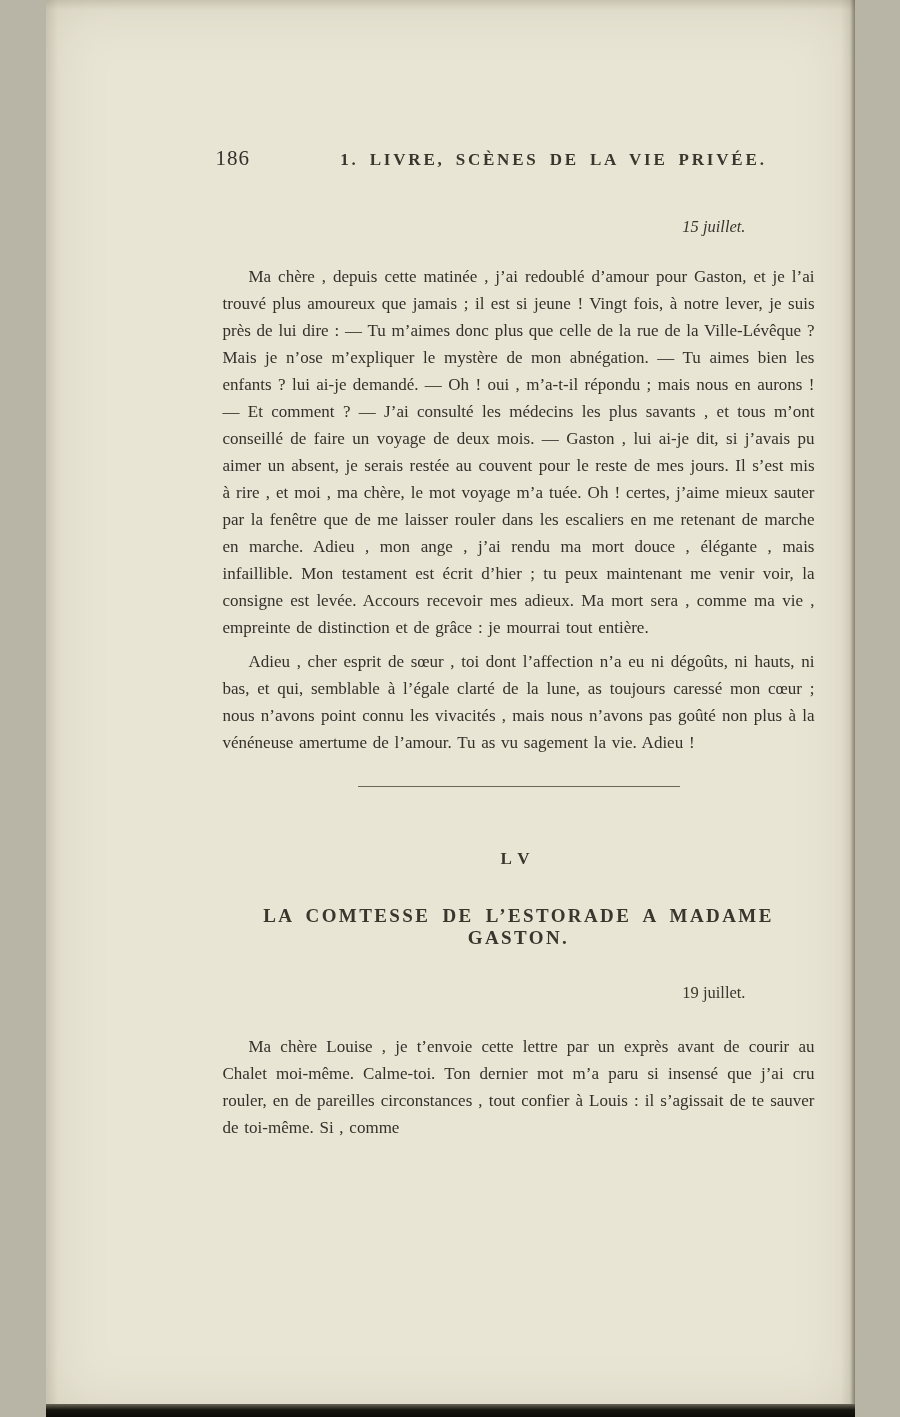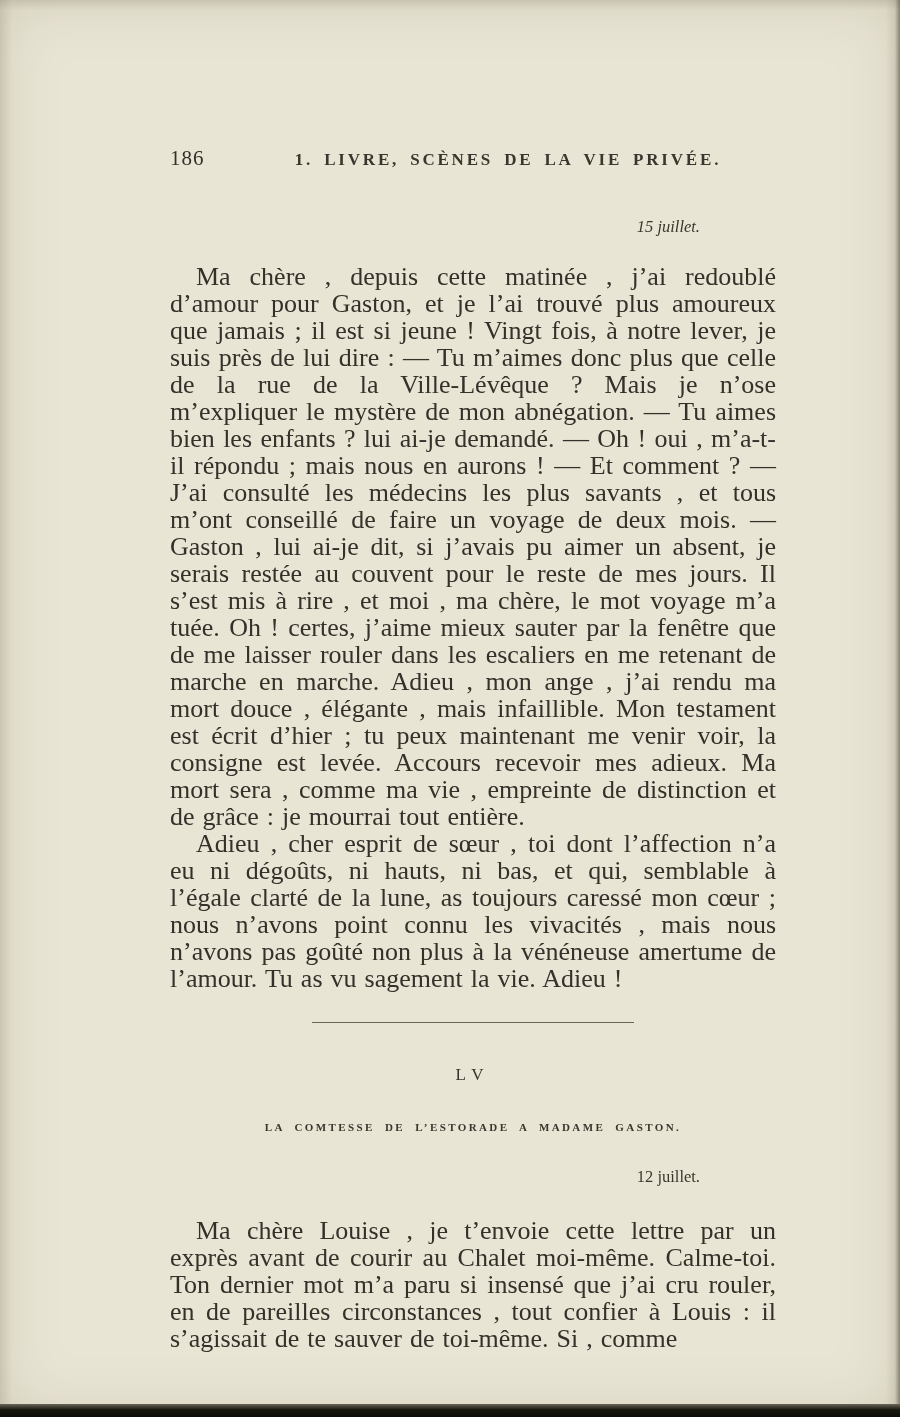--- a/index.html
+++ b/index.html
@@ -2,21 +2,21 @@
 <html><head>
 <meta charset="utf-8">
 <style>
   html, body {
     margin: 0;
     padding: 0;
     background: #b8b4a6;
   }
   .scan {
     position: relative;
-    width: 900px;
+    width: 809px;
     height: 1417px;
     margin: 0 auto;
     background:
       linear-gradient(90deg, rgba(120,112,92,0.18) 0, rgba(120,112,92,0) 12px),
       linear-gradient(270deg, rgba(110,102,84,0.22) 0, rgba(110,102,84,0) 14px),
       linear-gradient(180deg, rgba(120,112,92,0.20) 0, rgba(120,112,92,0) 10px),
       #e9e5d4;
     box-shadow: inset 0 0 60px rgba(125,115,92,0.22);
     overflow: hidden;
     font-family: "Liberation Serif", "DejaVu Serif", serif;
@@ -71,46 +71,46 @@
   .dateline-first {
     margin-top: 46px;
     margin-bottom: 26px;
     font-style: italic;
   }
   .dateline-second {
     margin-top: 34px;
     margin-bottom: 30px;
   }
   .body-para {
-    margin: 0;
-    font-size: 26px;
+    margin: 7px;
+    font-size: 17px;
     line-height: 27px;
     text-align: justify;
     text-indent: 26px;
     word-spacing: 1.5px;
     color: #34302a;
   }
   .section-divider {
     width: 322px;
     height: 0;
     border-top: 1.5px solid rgba(62,57,45,0.75);
     margin: 30px auto 0 auto;
   }
   .section-number {
-    margin-top: 42px;
+    margin-top: 62px;
     text-align: center;
     font-size: 17px;
     letter-spacing: 7px;
-    font-weight: normal;
+    font-weight: bold;
     color: #3a362d;
   }
   .section-title {
     margin-top: 36px;
     text-align: center;
-    font-size: 11px;
+    font-size: 19px;
     letter-spacing: 2.4px;
     word-spacing: 5px;
     font-weight: bold;
     color: #3a362d;
   }
 </style>
 </head>
 <body>
 
 <div class="scan">
@@ -127,21 +127,21 @@
     <p class="body-para">Ma chère , depuis cette matinée , j’ai redoublé d’amour pour Gaston, et je l’ai trouvé plus amoureux que jamais ; il est si jeune ! Vingt fois, à notre lever, je suis près de lui dire : — Tu m’aimes donc plus que celle de la rue de la Ville-Lévêque ? Mais je n’ose m’expliquer le mystère de mon abnégation. — Tu aimes bien les enfants ? lui ai-je demandé. — Oh ! oui , m’a-t-il répondu ; mais nous en aurons ! — Et comment ? — J’ai consulté les médecins les plus savants , et tous m’ont conseillé de faire un voyage de deux mois. — Gaston , lui ai-je dit, si j’avais pu aimer un absent, je serais restée au couvent pour le reste de mes jours. Il s’est mis à rire , et moi , ma chère, le mot voyage m’a tuée. Oh ! certes, j’aime mieux sauter par la fenêtre que de me laisser rouler dans les escaliers en me retenant de marche en marche. Adieu , mon ange , j’ai rendu ma mort douce , élégante , mais infaillible. Mon testament est écrit d’hier ; tu peux maintenant me venir voir, la consigne est levée. Accours recevoir mes adieux. Ma mort sera , comme ma vie , empreinte de distinction et de grâce : je mourrai tout entière.</p>
 
     <p class="body-para">Adieu , cher esprit de sœur , toi dont l’affection n’a eu ni dégoûts, ni hauts, ni bas, et qui, semblable à l’égale clarté de la lune, as toujours caressé mon cœur ; nous n’avons point connu les vivacités , mais nous n’avons pas goûté non plus à la vénéneuse amertume de l’amour. Tu as vu sagement la vie. Adieu !</p>
 
     <div class="section-divider"></div>
 
     <div class="section-number">LV</div>
 
     <div class="section-title">LA COMTESSE DE L’ESTORADE A MADAME GASTON.</div>
 
-    <div class="dateline dateline-second">12 juillet.</div>
+    <div class="dateline dateline-second">19 juillet.</div>
 
     <p class="body-para">Ma chère Louise , je t’envoie cette lettre par un exprès avant de courir au Chalet moi-même. Calme-toi. Ton dernier mot m’a paru si insensé que j’ai cru rouler, en de pareilles circonstances , tout confier à Louis : il s’agissait de te sauver de toi-même. Si , comme</p>
 
   </div>
 
   <div class="scan-edge-right"></div>
   <div class="scan-edge-bottom"></div>
 
 </div>
 

